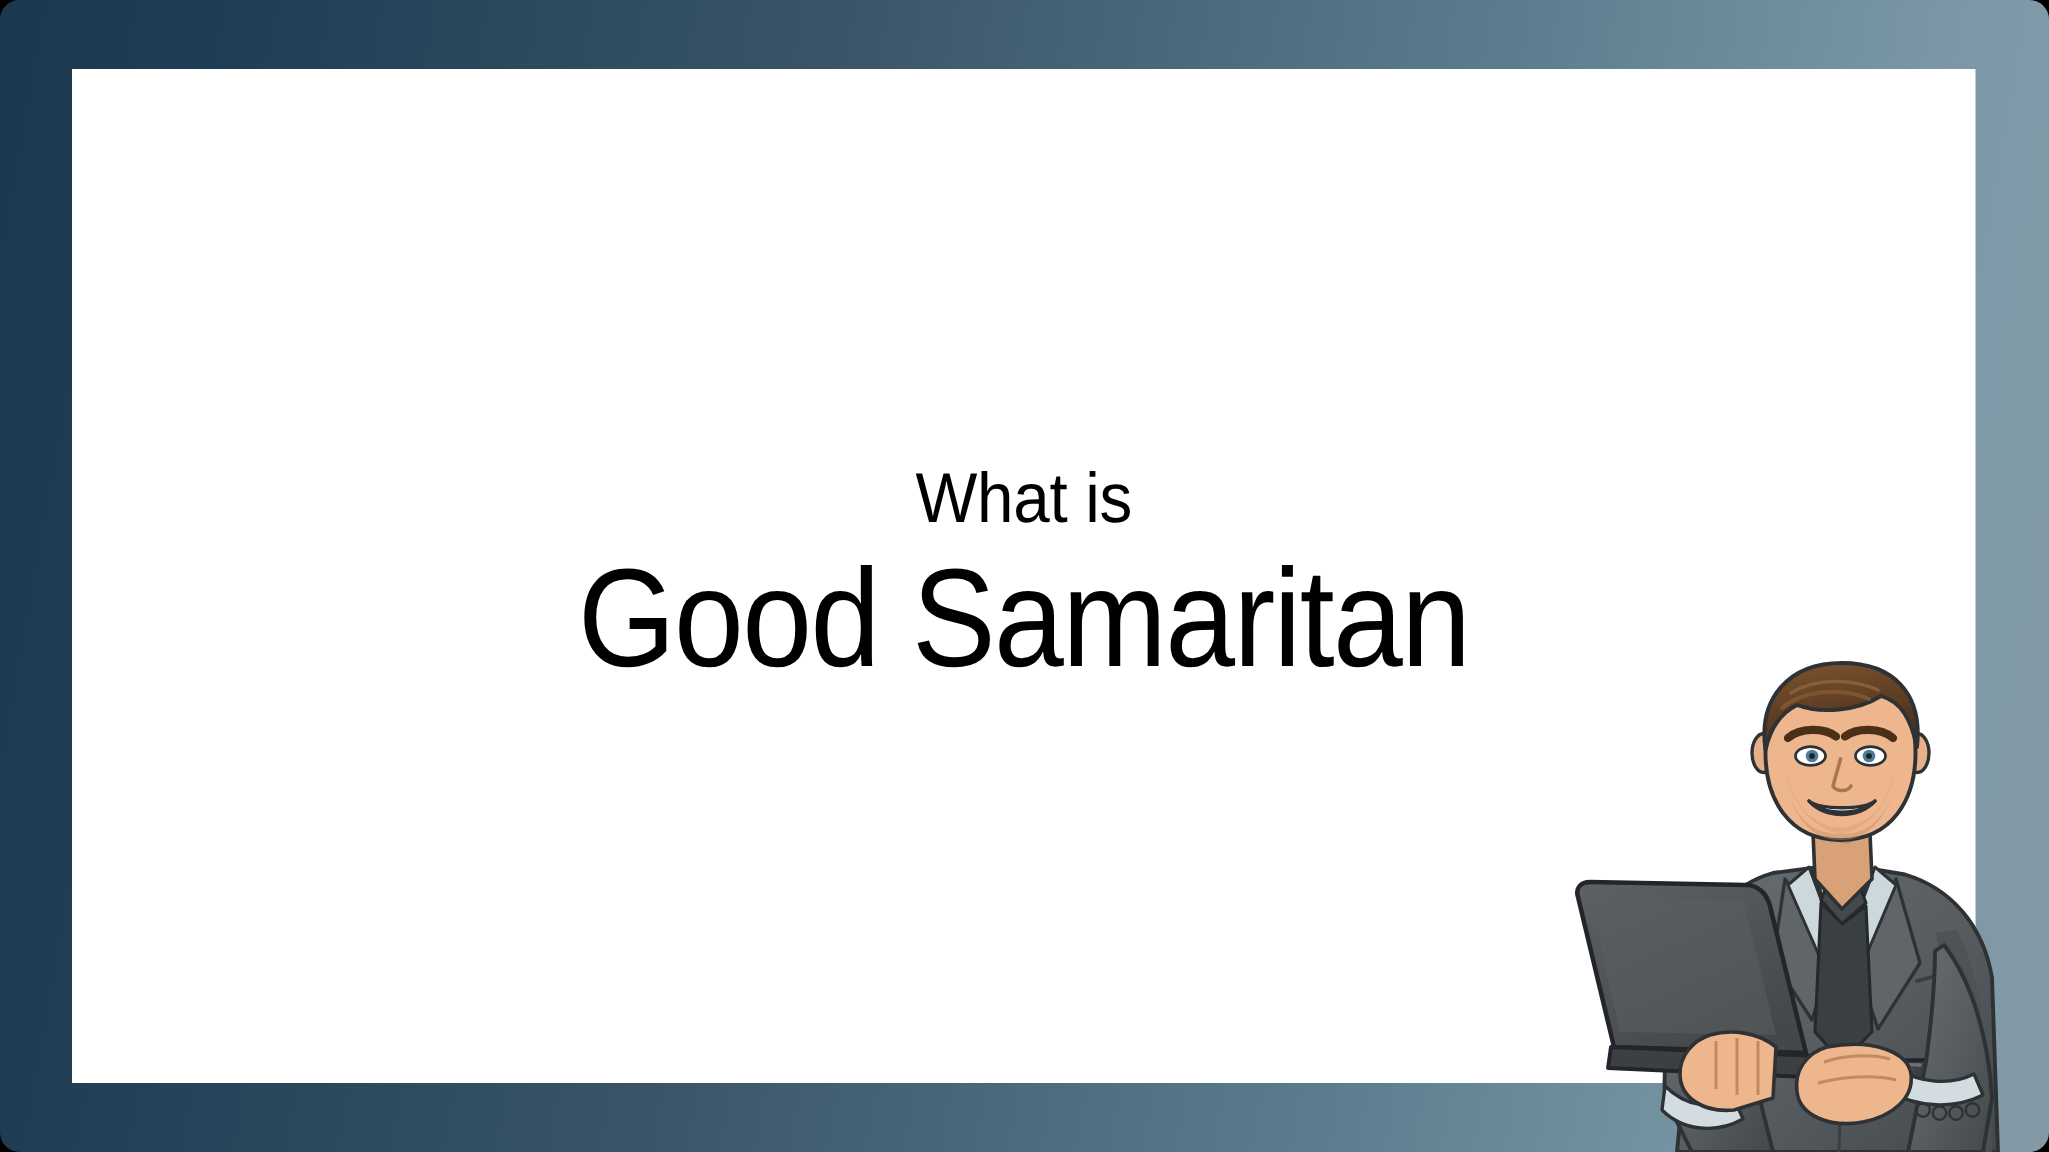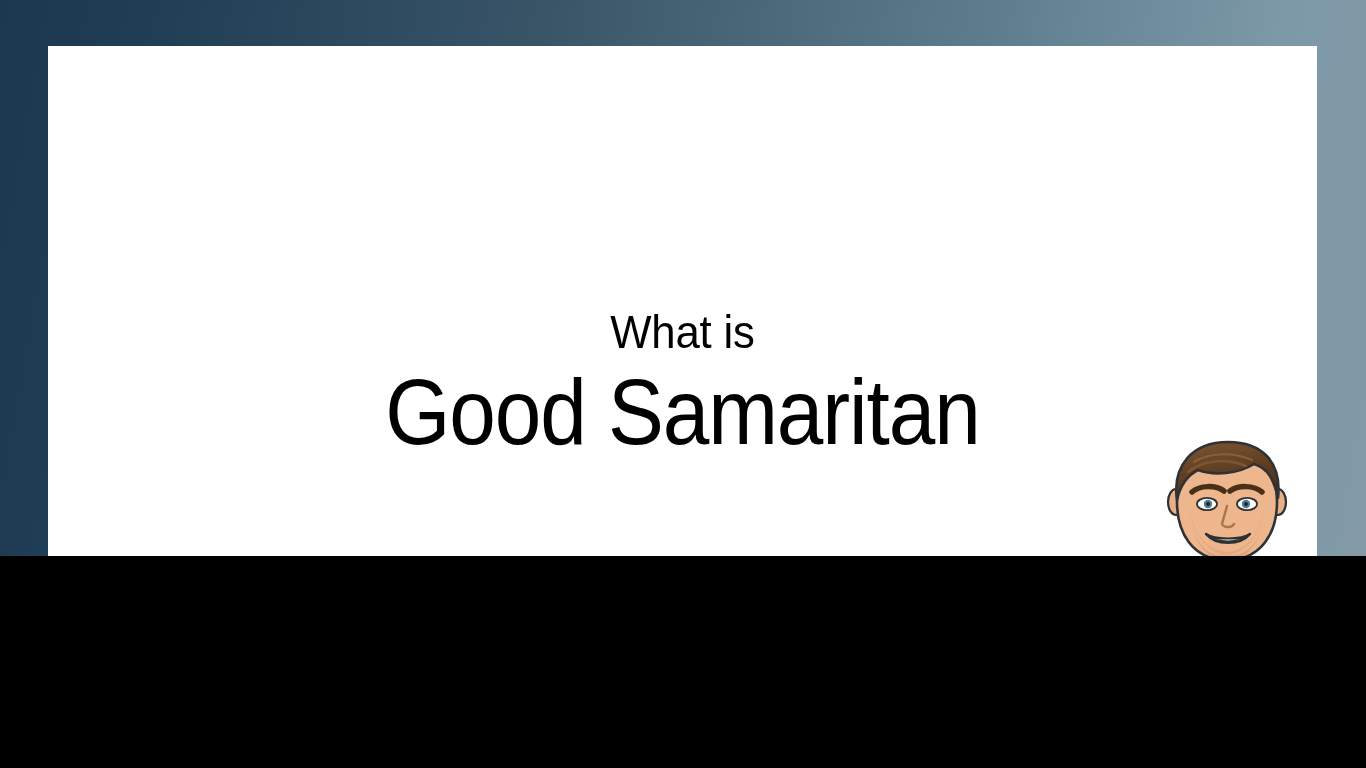--- a/index.html
+++ b/index.html
@@ -12,22 +12,23 @@
     width: 1366px;
     height: 768px;
     overflow: hidden;
     font-family: "Liberation Sans", sans-serif;
   }
 
   
   #slide {
     position: relative;
     width: 1366px;
-    height: 556px;
+    height: 768px;
     overflow: hidden;
+    border-radius: 13px;
   }
 
   
   #slide-background {
     position: absolute;
     inset: 0;
     background: linear-gradient(100deg, #1c3850 0%, #1f3d54 10%, #3a5568 38%, #5d7d8e 68%, #7d99a8 88%, #8399a6 100%);
   }
 
   

